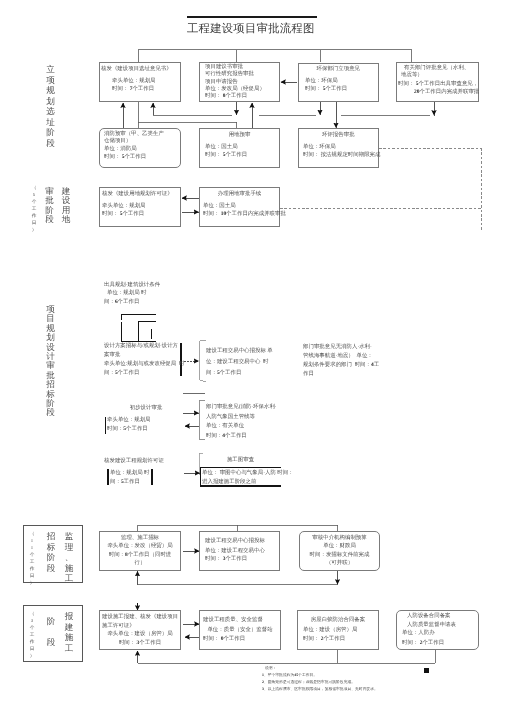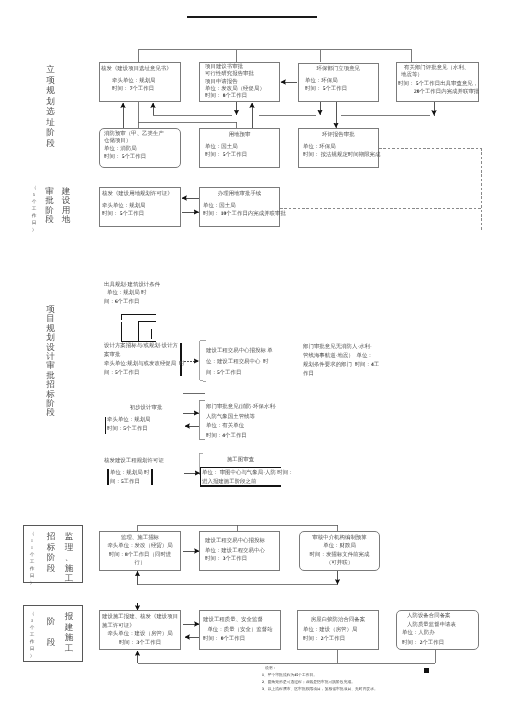--- a/index.html
+++ b/index.html
@@ -115,20 +115,21 @@
 
       <path d="M183,624 H199.5" stroke="#2a2a2a" marker-end="url(#ah)"></path>
       <path d="M199,637 H184.5" stroke="#2a2a2a" marker-end="url(#ah)"></path>
       <path d="M137.5,663 H435"></path>
       <path d="M137.5,663 V650.5" stroke="#2a2a2a" marker-end="url(#ah)"></path>
       <path d="M337.5,650 V663"></path>
       <path d="M435,650 V663"></path>
     </g>
   </svg>
 
+  <div class="ttl" style="left:187px;top:21.5px;">工程建设项目审批流程图</div>
 
   <div class="vlab" style="left:45.5px;top:64px;">
       <span>立</span>
       <span>项</span>
       <span>规</span>
       <span>划</span>
       <span>选</span>
       <span>址</span>
       <span>阶</span>
       <span>段</span>

